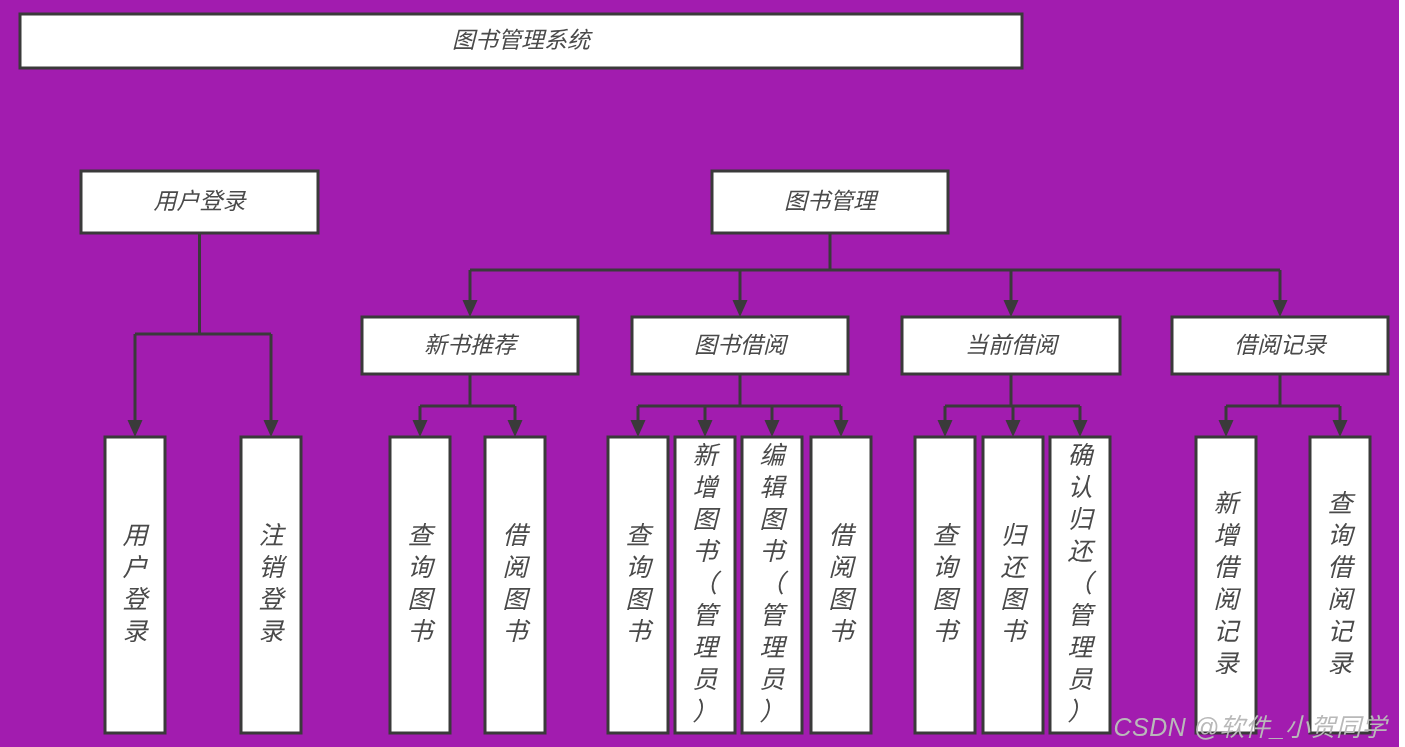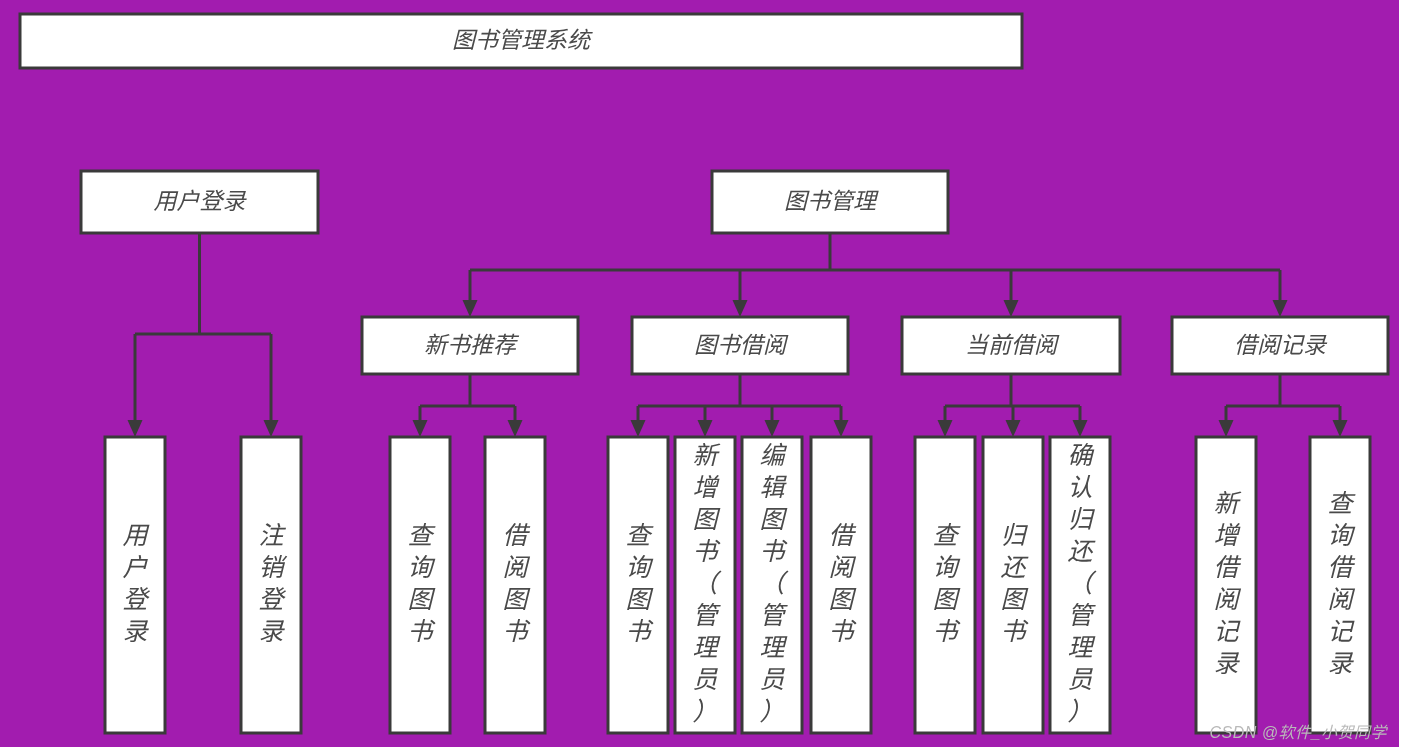--- a/index.html
+++ b/index.html
@@ -55,21 +55,21 @@
     font-family: "Liberation Sans", "DejaVu Sans", sans-serif;
     font-size: 25px;
     text-anchor: middle;
     white-space: pre;
   }
   .watermark {
     position: absolute;
     right: 12px;
     bottom: 4px;
     font-family: "Liberation Sans", "DejaVu Sans", sans-serif;
-    font-size: 16px;
+    font-size: 25px;
     color: #b9b9b9;
     letter-spacing: 0.5px;
     user-select: none;
     pointer-events: none;
   }
 </style>
 </head>
 <body>
 
 <div id="diagram-root">

